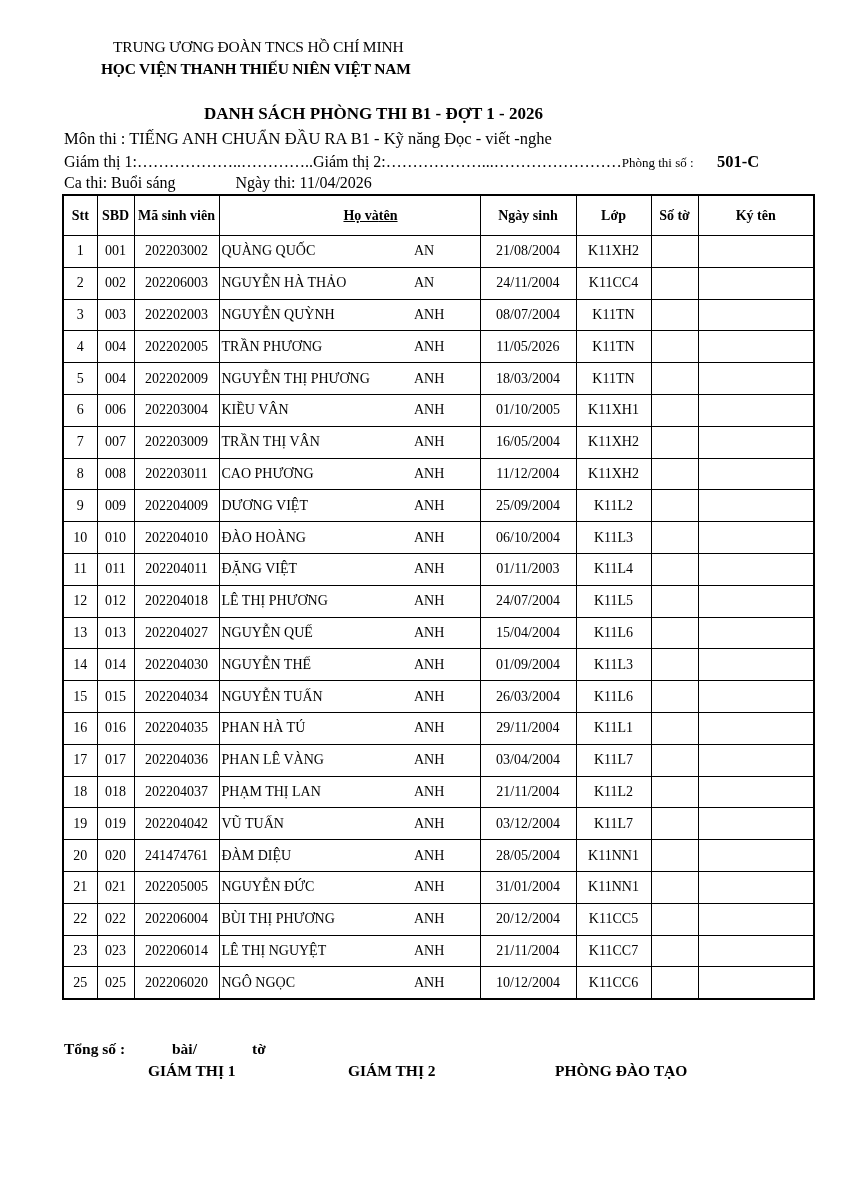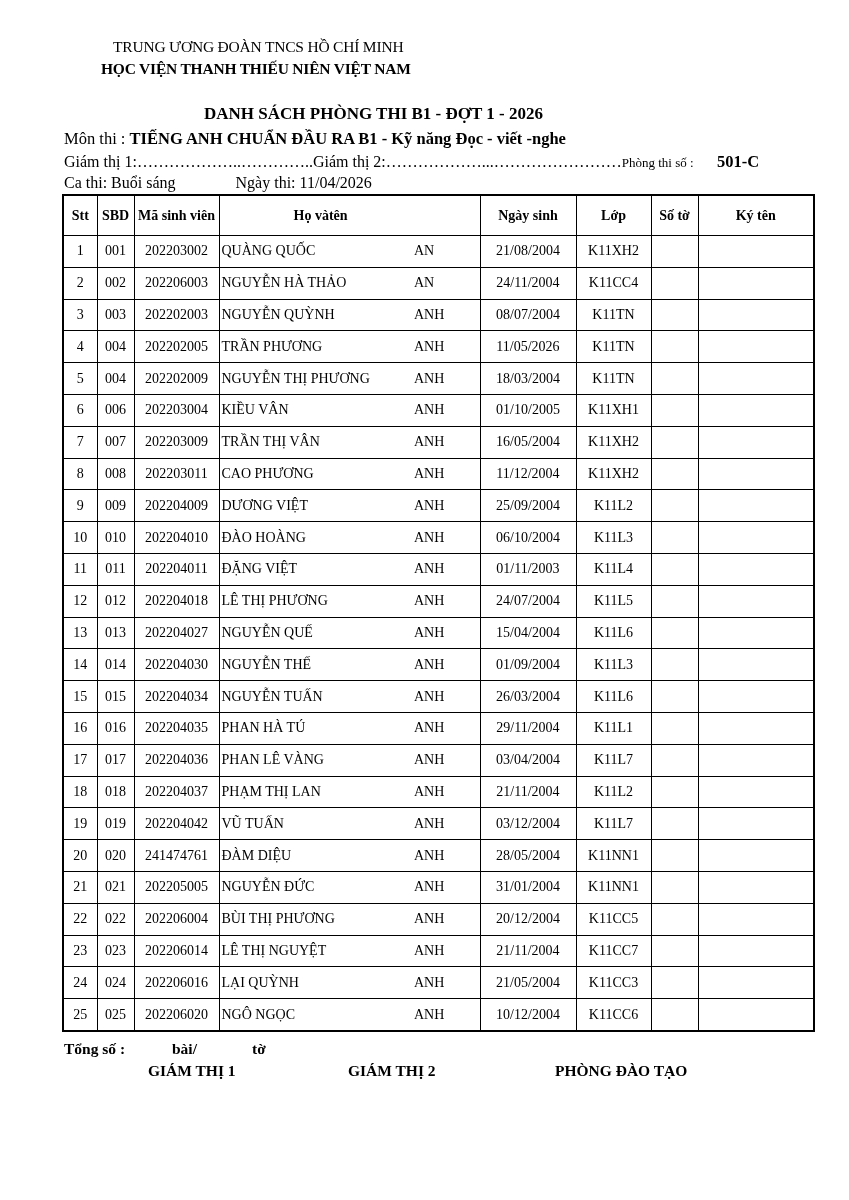--- a/index.html
+++ b/index.html
@@ -3,37 +3,37 @@
 <meta charset="utf-8">
 <style>
   html, body { margin: 0; padding: 0; background: #ffffff; }
   body { width: 849px; height: 1200px; position: relative; overflow: hidden;
          font-family: "Liberation Serif", "DejaVu Serif", serif; color: #000; }
   .abs { position: absolute; white-space: nowrap; }
   #org1 { left: 113px; top: 38px; font-size: 15.5px; letter-spacing: -0.2px; }
   #org2 { left: 101px; top: 60px; font-size: 15.5px; font-weight: bold; letter-spacing: -0.2px; }
   #title { left: 0; width: 717px; top: 104px; text-align: center; font-size: 17px; font-weight: bold; padding-left: 30px; box-sizing: border-box; }
   #subject { left: 64px; top: 129px; font-size: 16.5px; }
-  #subject b { font-weight: bold; }
+  #subject b { font-weight: normal; }
   #proctors { left: 64px; top: 152px; font-size: 16px; }
   #proctors .room-lbl { font-size: 13px; }
   #proctors b { font-size: 16.5px; margin-left: 20px; }
   #session { left: 64px; top: 174px; font-size: 16px; }
   #session .gap { display: inline-block; width: 60px; }
 
   table#roster { position: absolute; left: 62px; top: 194px; width: 751px;
     border-collapse: collapse; font-size: 14px; table-layout: fixed; }
   #roster th, #roster td { border: 1px solid #000; padding: 0; height: 30.8px; vertical-align: middle; }
   #roster th { font-weight: bold; font-size: 14px; line-height: 15px; height: 39px; }
   #roster { border: 2px solid #000; }
   #roster .c { text-align: center; }
   #roster td.name { padding-left: 2px; }
   .name-wrap { display: flex; justify-content: center; padding-right: 0; gap: 12px; }
   .name-wrap .surname { width: 190px; display: inline-block; }
-  .hdr-name { display: flex; justify-content: flex-start; padding: 0 32px 0 74px; }
+  .hdr-name { display: flex; justify-content: center; padding: 0 32px 0 74px; text-decoration: underline; }
 
   #total { left: 64px; top: 1040px; font-size: 15.5px; font-weight: bold; }
   #total .bai { position: absolute; left: 108px; }
   #total .to { position: absolute; left: 188px; }
   #sig1 { left: 148px; top: 1062px; font-size: 15.5px; font-weight: bold; }
   #sig2 { left: 348px; top: 1062px; font-size: 15.5px; font-weight: bold; }
   #sig3 { left: 555px; top: 1062px; font-size: 15.5px; font-weight: bold; }
 </style>
 </head>
 <body>
@@ -416,35 +416,20 @@
             <span class="surname">LÊ THỊ NGUYỆT</span>
             <span style="width: 69px;">ANH</span>
           </div>
         </td>
         <td class="c">21/11/2004</td>
         <td class="c">K11CC7</td>
         <td class="c"></td>
         <td class="c"></td>
       </tr>
       <tr>
-        <td class="c">24</td>
-        <td class="c">024</td>
-        <td class="c">202206016</td>
-        <td class="name">
-          <div class="name-wrap">
-            <span class="surname">LẠI QUỲNH</span>
-            <span style="width: 69px;">ANH</span>
-          </div>
-        </td>
-        <td class="c">21/05/2004</td>
-        <td class="c">K11CC3</td>
-        <td class="c"></td>
-        <td class="c"></td>
-      </tr>
-      <tr>
         <td class="c">25</td>
         <td class="c">025</td>
         <td class="c">202206020</td>
         <td class="name">
           <div class="name-wrap">
             <span class="surname">NGÔ NGỌC</span>
             <span style="width: 69px;">ANH</span>
           </div>
         </td>
         <td class="c">10/12/2004</td>

